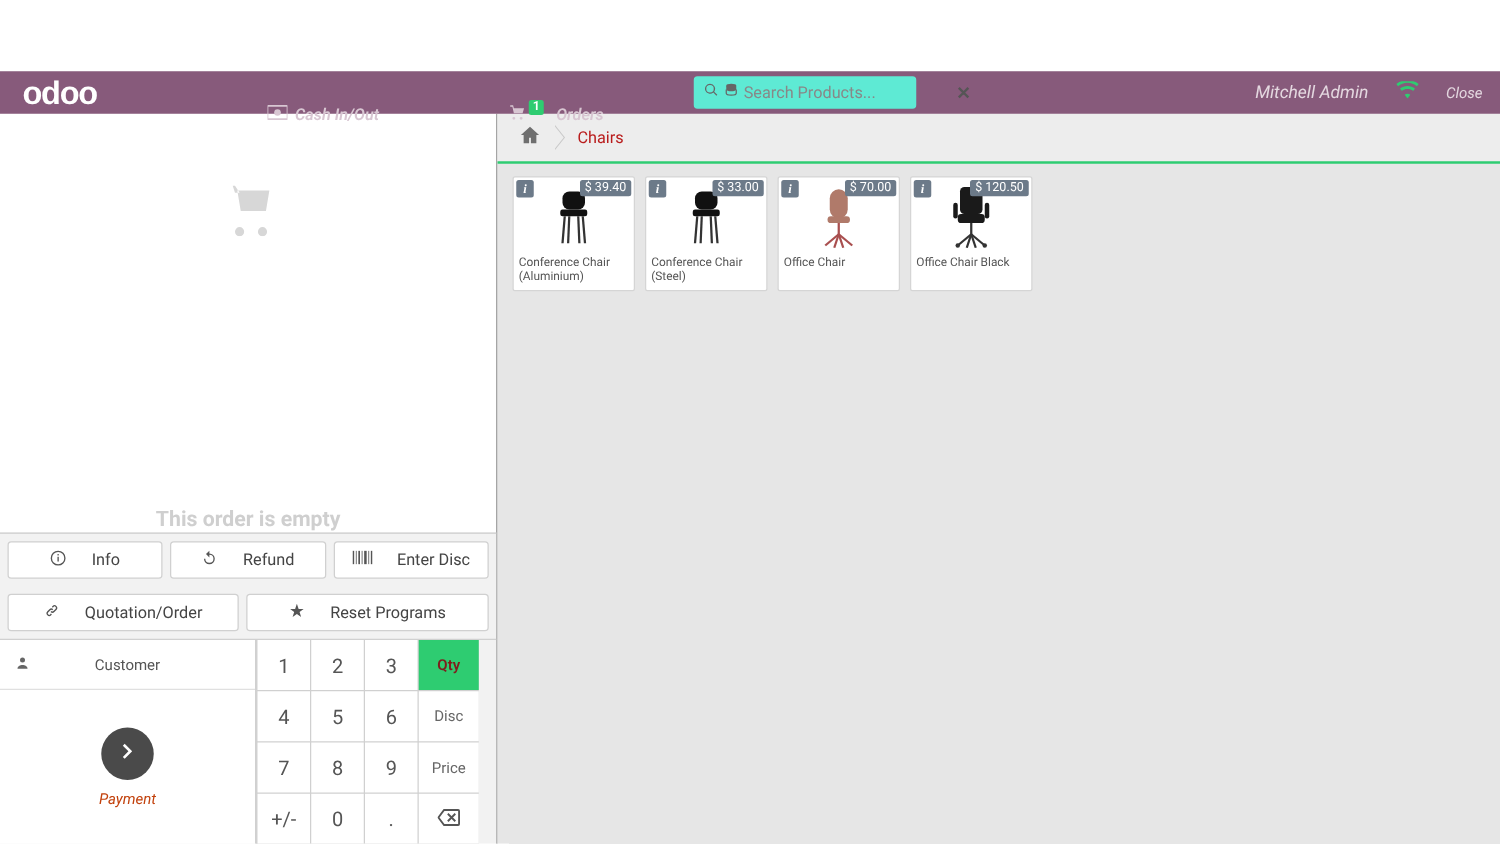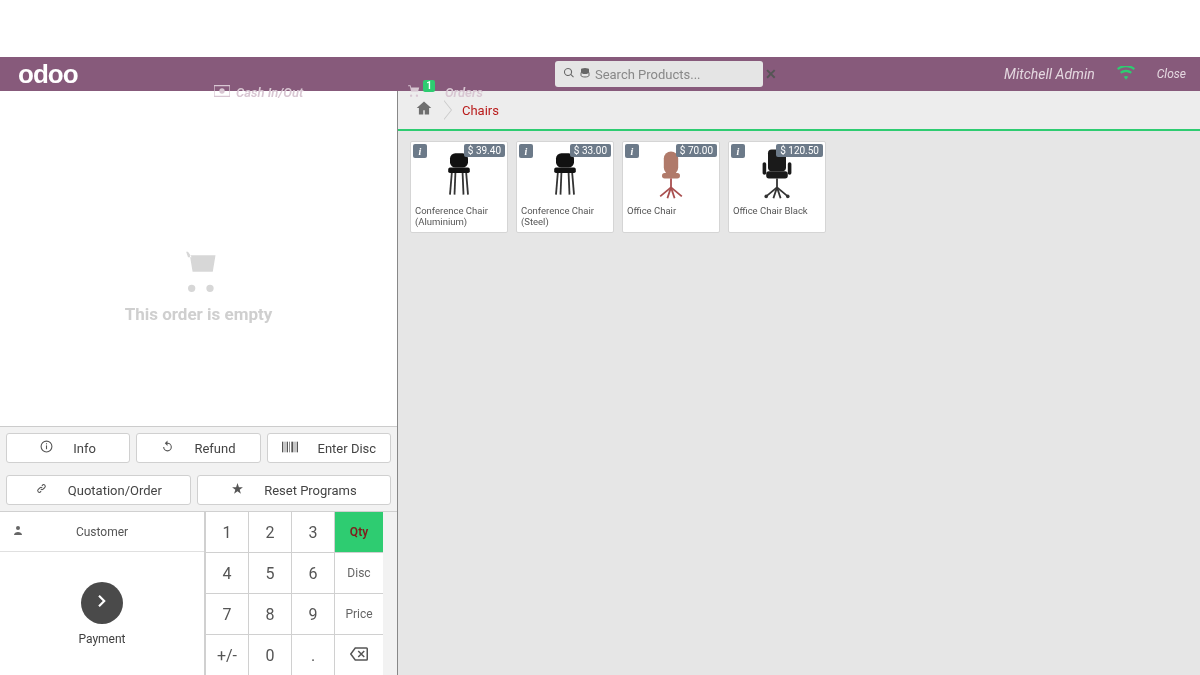--- a/index.html
+++ b/index.html
@@ -46,23 +46,23 @@
     font-style: normal;
     border-radius: 2px;
     padding: 0 3px;
     line-height: 12px;
     position: relative;
     top: -6px;
     left: -4px;
   }
   .search-wrap {
     margin-left: 8px;
-    width: 208px;
+    width: 178px;
     height: 26px;
-    background: #e5e5e5;
+    background: #5eead4;
     border-radius: 3px;
     display: flex; align-items: center;
     padding: 0 8px;
     gap: 4px;
     position: relative;
   }
   .search-wrap input {
     flex: 1; border: none; outline: none; font-size: 13px; color: #555;
     background: transparent;
   }
@@ -81,21 +81,21 @@
   
   .main { flex: 1; display: flex; min-height: 0; }
   .left-pane {
     width: 398px;
     display: flex; flex-direction: column;
     background: #fff;
     border-right: 1px solid #888;
   }
   .order-empty {
     flex: 1;
-    display: flex; flex-direction: column; align-items: center; justify-content: center;
+    display: flex; flex-direction: column; align-items: center; justify-content: space-between;
     padding-top: 54px;
     color: #d7d7d7;
   }
   .order-empty .cart svg { fill: #d7d7d7; }
   .order-empty .msg { margin-top: 8px; font-weight: 700; font-size: 17px; color: #cfcfcf; }
 
   .pad-area { border-top: 1px solid #ccc; background: #f2f2f2; }
   .action-row {
     display: flex; gap: 6px; padding: 6px;
   }
@@ -140,21 +140,21 @@
     display: flex; flex-direction: column; align-items: center; justify-content: center;
     gap: 8px;
     cursor: pointer;
   }
   .pay-circle {
     width: 42px; height: 42px; border-radius: 50%;
     background: #4a4a4a;
     display: flex; align-items: center; justify-content: center;
   }
   .pay-circle svg { fill: #fff; }
-  .pay-label { font-size: 12px; color: #404040; }
+  .pay-label { font-size: 12px; color: #c2410c; font-style: italic; }
 
   .numpad {
     display: grid;
     grid-template-columns: 42px 42px 42px 48px;
     grid-template-rows: 40px 40px 40px 40px;
     gap: 1px;
     background: #d0d0d0;
     border-left: 1px solid #d0d0d0;
   }
   .numkey {

